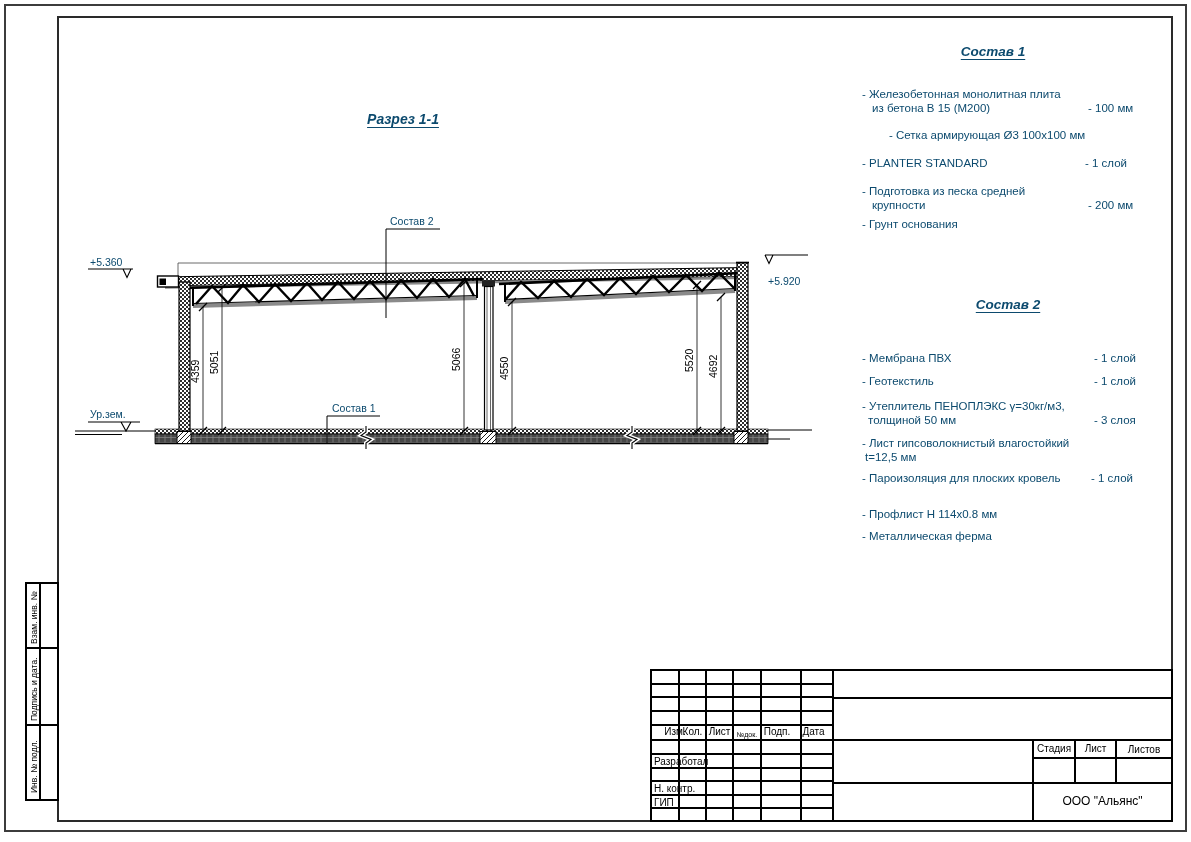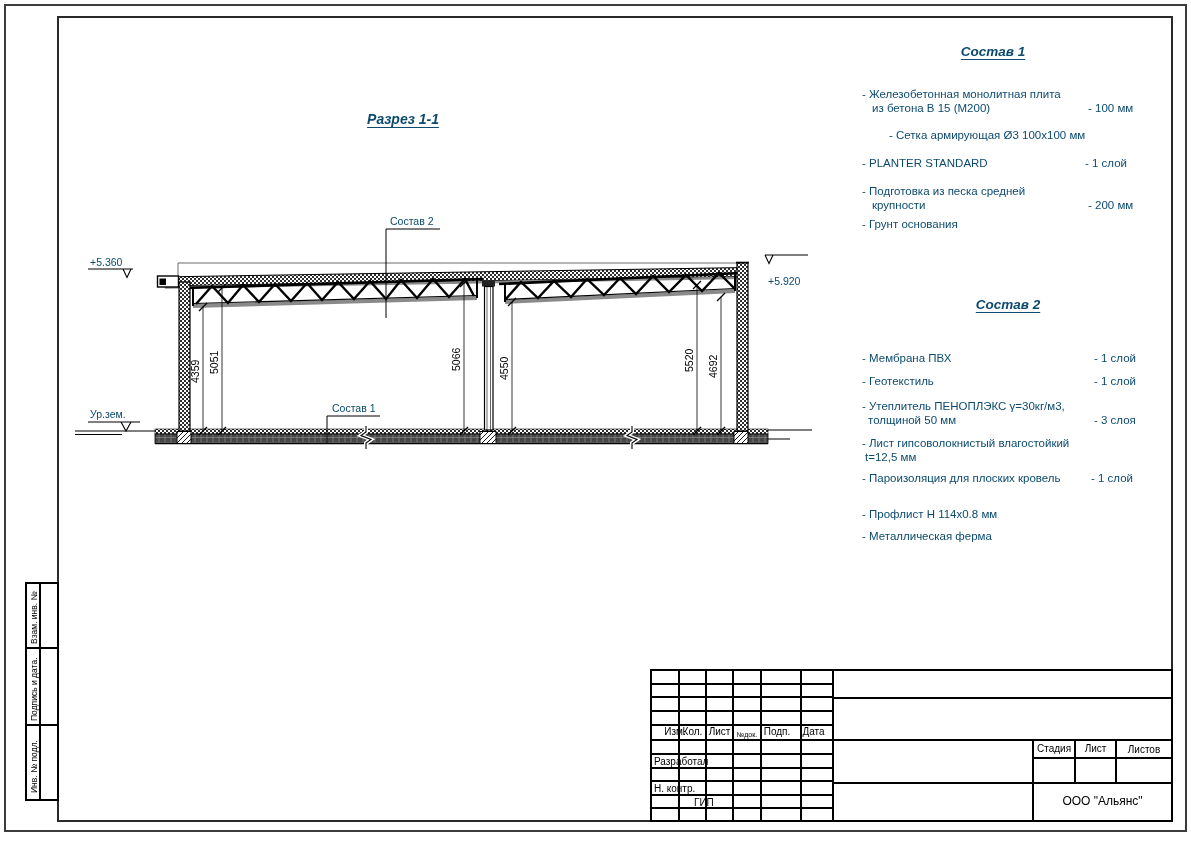--- a/index.html
+++ b/index.html
@@ -197,21 +197,21 @@
 
 <div>
   <div class="cell" style="left:651px;top:726px;width:48px;">Изм.</div>
   <div class="cell" style="left:679px;top:726px;width:27px;">Кол.</div>
   <div class="cell" style="left:706px;top:726px;width:27px;">Лист</div>
   <div class="cell" style="left:733px;top:729px;width:28px;font-size:7px;">№док.</div>
   <div class="cell" style="left:761px;top:726px;width:32px;">Подп.</div>
   <div class="cell" style="left:801px;top:726px;width:25px;">Дата</div>
   <div class="cells" style="left:654px;top:757px;">Разработал</div>
   <div class="cells" style="left:654px;top:784px;">Н. контр.</div>
-  <div class="cells" style="left:654px;top:798px;margin-left:40px;">ГИП</div>
+  <div class="cells" style="left:654px;top:798px;">ГИП</div>
   <div class="cell" style="left:1033px;top:743px;width:42px;">Стадия</div>
   <div class="cell" style="left:1075px;top:743px;width:41px;">Лист</div>
   <div class="cell" style="left:1116px;top:744px;width:56px;">Листов</div>
   <div class="company" style="left:1033px;top:794px;width:139px;">ООО "Альянс"</div>
 </div>
 
 <div class="mbox" style="left:29px;top:644px;">Взам. инв. №</div>
 <div class="mbox" style="left:29px;top:721px;">Подпись и дата.</div>
 <div class="mbox" style="left:29px;top:793px;">Инв. № подл.</div>
 

